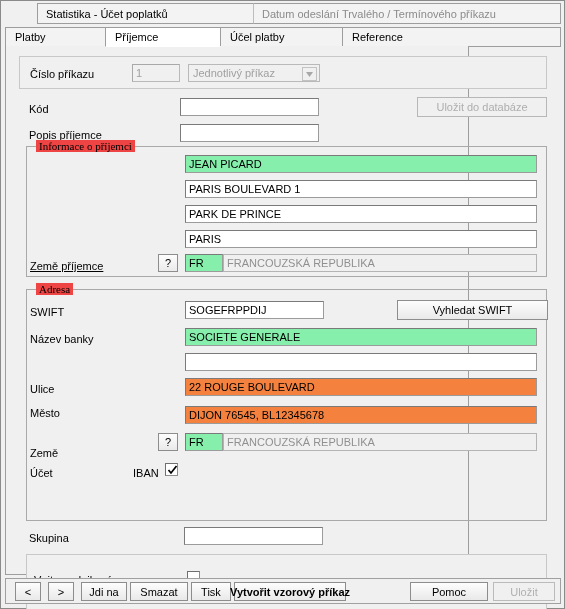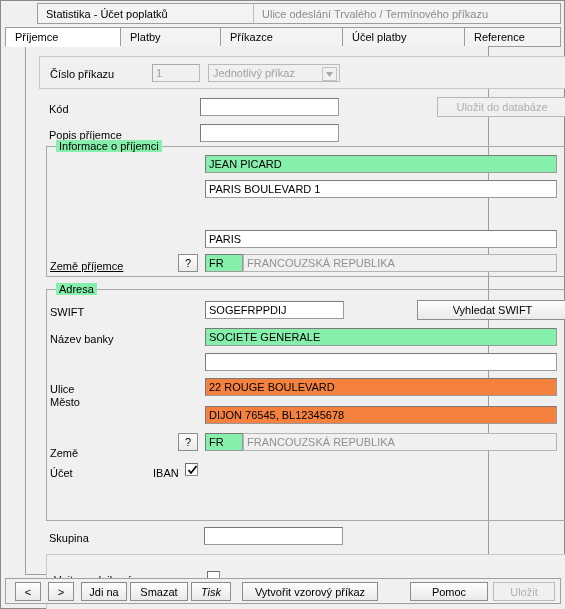--- a/index.html
+++ b/index.html
@@ -94,44 +94,44 @@
 
   
   .content {
     position: absolute;
     left: 5px; top: 46px;
     width: 464px; height: 529px;
     box-sizing: border-box;
     background: #f0f0f0;
     border: 1px solid #9d9d9d;
     border-top: none;
-    margin-left: 20px;
   }
 
   
   .panel {
     position: absolute;
     box-sizing: border-box;
     border: 1px solid #c8c8c8;
     background: #f0f0f0;
   }
   .groupbox {
     position: absolute;
     box-sizing: border-box;
     border: 1px solid #a9a9a9;
     background: transparent;
   }
   .groupbox > .gb-title {
     position: absolute;
     top: -7px; left: 9px;
-    background: #86efac;
+    background: #ef4444;
     padding: 0 3px;
     font-size: 11px;
     color: #000;
     white-space: nowrap;
+    font-family: Liberation Serif, serif;
   }
 
   
   .lbl {
     position: absolute;
     font-size: 11px;
     color: #000;
     white-space: nowrap;
     line-height: 14px;
   }
@@ -259,33 +259,30 @@
 <body>
 
 <div id="app">
   <div class="win-frame"></div>
 
   <div class="header-row">
     <div class="hdr-tab first">
       <span>Statistika - Účet poplatků</span>
     </div>
     <div class="hdr-tab second">
-      <span>Ulice odeslání Trvalého / Termínového příkazu</span>
+      <span>Datum odeslání Trvalého / Termínového příkazu</span>
     </div>
   </div>
 
   <div class="tabstrip">
+    <div class="tab w1">
+      <span>Platby</span>
+    </div>
     <div class="tab w2 active">
       <span>Příjemce</span>
-    </div>
-    <div class="tab w1">
-      <span>Platby</span>
-    </div>
-    <div class="tab w3">
-      <span>Příkazce</span>
     </div>
     <div class="tab w4">
       <span>Účel platby</span>
     </div>
     <div class="tab w5">
       <span>Reference</span>
     </div>
   </div>
 
   <div class="content">
@@ -309,20 +306,21 @@
     <div class="lbl" style="left:23px; top:82px;">Popis příjemce</div>
     <div class="tf" style="left:174px; top:78px; width:139px; height:18px;"></div>
 
     <div class="btn disabled" style="left:411px; top:51px; width:130px; height:20px;">Uložit do databáze</div>
 
     <div class="groupbox" style="left:20px; top:100px; width:521px; height:131px;">
       <span class="gb-title">Informace o příjemci</span>
 
       <div class="tf peach" style="left:158px; top:8px; width:352px; height:18px;">JEAN PICARD</div>
       <div class="tf" style="left:158px; top:33px; width:352px; height:18px;">PARIS BOULEVARD 1</div>
+      <div class="tf" style="left:158px; top:58px; width:352px; height:18px;">PARK DE PRINCE</div>
       <div class="tf" style="left:158px; top:83px; width:352px; height:18px;">PARIS</div>
 
       <div class="lbl" style="left:3px; top:112px;text-decoration:underline;">Země příjemce</div>
       <div class="btn" style="left:131px; top:107px; width:20px; height:18px;">?</div>
       <div class="tf peach" style="left:158px; top:107px; width:38px; height:18px;">FR</div>
       <div class="tf readonly-gray" style="left:196px; top:107px; width:314px; height:18px;">FRANCOUZSKÁ REPUBLIKA</div>
     </div>
 
     <div class="groupbox" style="left:20px; top:243px; width:521px; height:232px;">
       <span class="gb-title">Adresa</span>
@@ -331,21 +329,21 @@
       <div class="tf" style="left:158px; top:11px; width:139px; height:18px;">SOGEFRPPDIJ</div>
       <div class="btn" style="left:370px; top:10px; width:151px; height:20px;">Vyhledat SWIFT</div>
 
       <div class="lbl" style="left:3px; top:42px;text-align:center;">Název banky</div>
       <div class="tf peach" style="left:158px; top:38px; width:352px; height:18px;">SOCIETE GENERALE</div>
       <div class="tf" style="left:158px; top:63px; width:352px; height:18px;"></div>
 
       <div class="lbl" style="left:3px; top:92px;">Ulice</div>
       <div class="tf orange" style="left:158px; top:88px; width:352px; height:18px;">22 ROUGE BOULEVARD</div>
 
-      <div class="lbl" style="left:3px; top:105px;">Město</div>
+      <div class="lbl" style="left:3px; top:116px;">Město</div>
       <div class="tf orange" style="left:158px; top:116px; width:352px; height:18px;">DIJON 76545, BL12345678</div>
 
       <div class="lbl" style="left:3px; top:156px;">Země</div>
       <div class="btn" style="left:131px; top:143px; width:20px; height:18px;">?</div>
       <div class="tf peach" style="left:158px; top:143px; width:38px; height:18px;">FR</div>
       <div class="tf readonly-gray" style="left:196px; top:143px; width:314px; height:18px;">FRANCOUZSKÁ REPUBLIKA</div>
 
       <div class="lbl" style="left:3px; top:176px;">Účet</div>
       <div class="lbl" style="left:106px; top:176px;">IBAN</div>
       <div class="cbx" style="left:138px; top:173px;">
@@ -363,18 +361,18 @@
       <div class="cbx" style="left:160px; top:16px;"></div>
     </div>
 
   </div>
 
   <div class="toolbar">
     <div class="tb-btn" style="left:9px; width:26px;">&lt;</div>
     <div class="tb-btn" style="left:42px; width:26px;">&gt;</div>
     <div class="tb-btn" style="left:75px; width:46px;">Jdi na</div>
     <div class="tb-btn" style="left:124px; width:58px;">Smazat</div>
-    <div class="tb-btn" style="left:185px; width:40px;font-style:italic;">Tisk</div>
-    <div class="tb-btn" style="left:236px; width:136px;">Vytvořit vzorový příkaz</div>
+    <div class="tb-btn" style="left:185px; width:40px;">Tisk</div>
+    <div class="tb-btn" style="left:228px; width:112px;font-weight:bold;">Vytvořit vzorový příkaz</div>
     <div class="tb-btn" style="left:404px; width:78px;">Pomoc</div>
     <div class="tb-btn disabled" style="left:487px; width:62px;">Uložit</div>
   </div>
 </div>
 
 </body></html>

